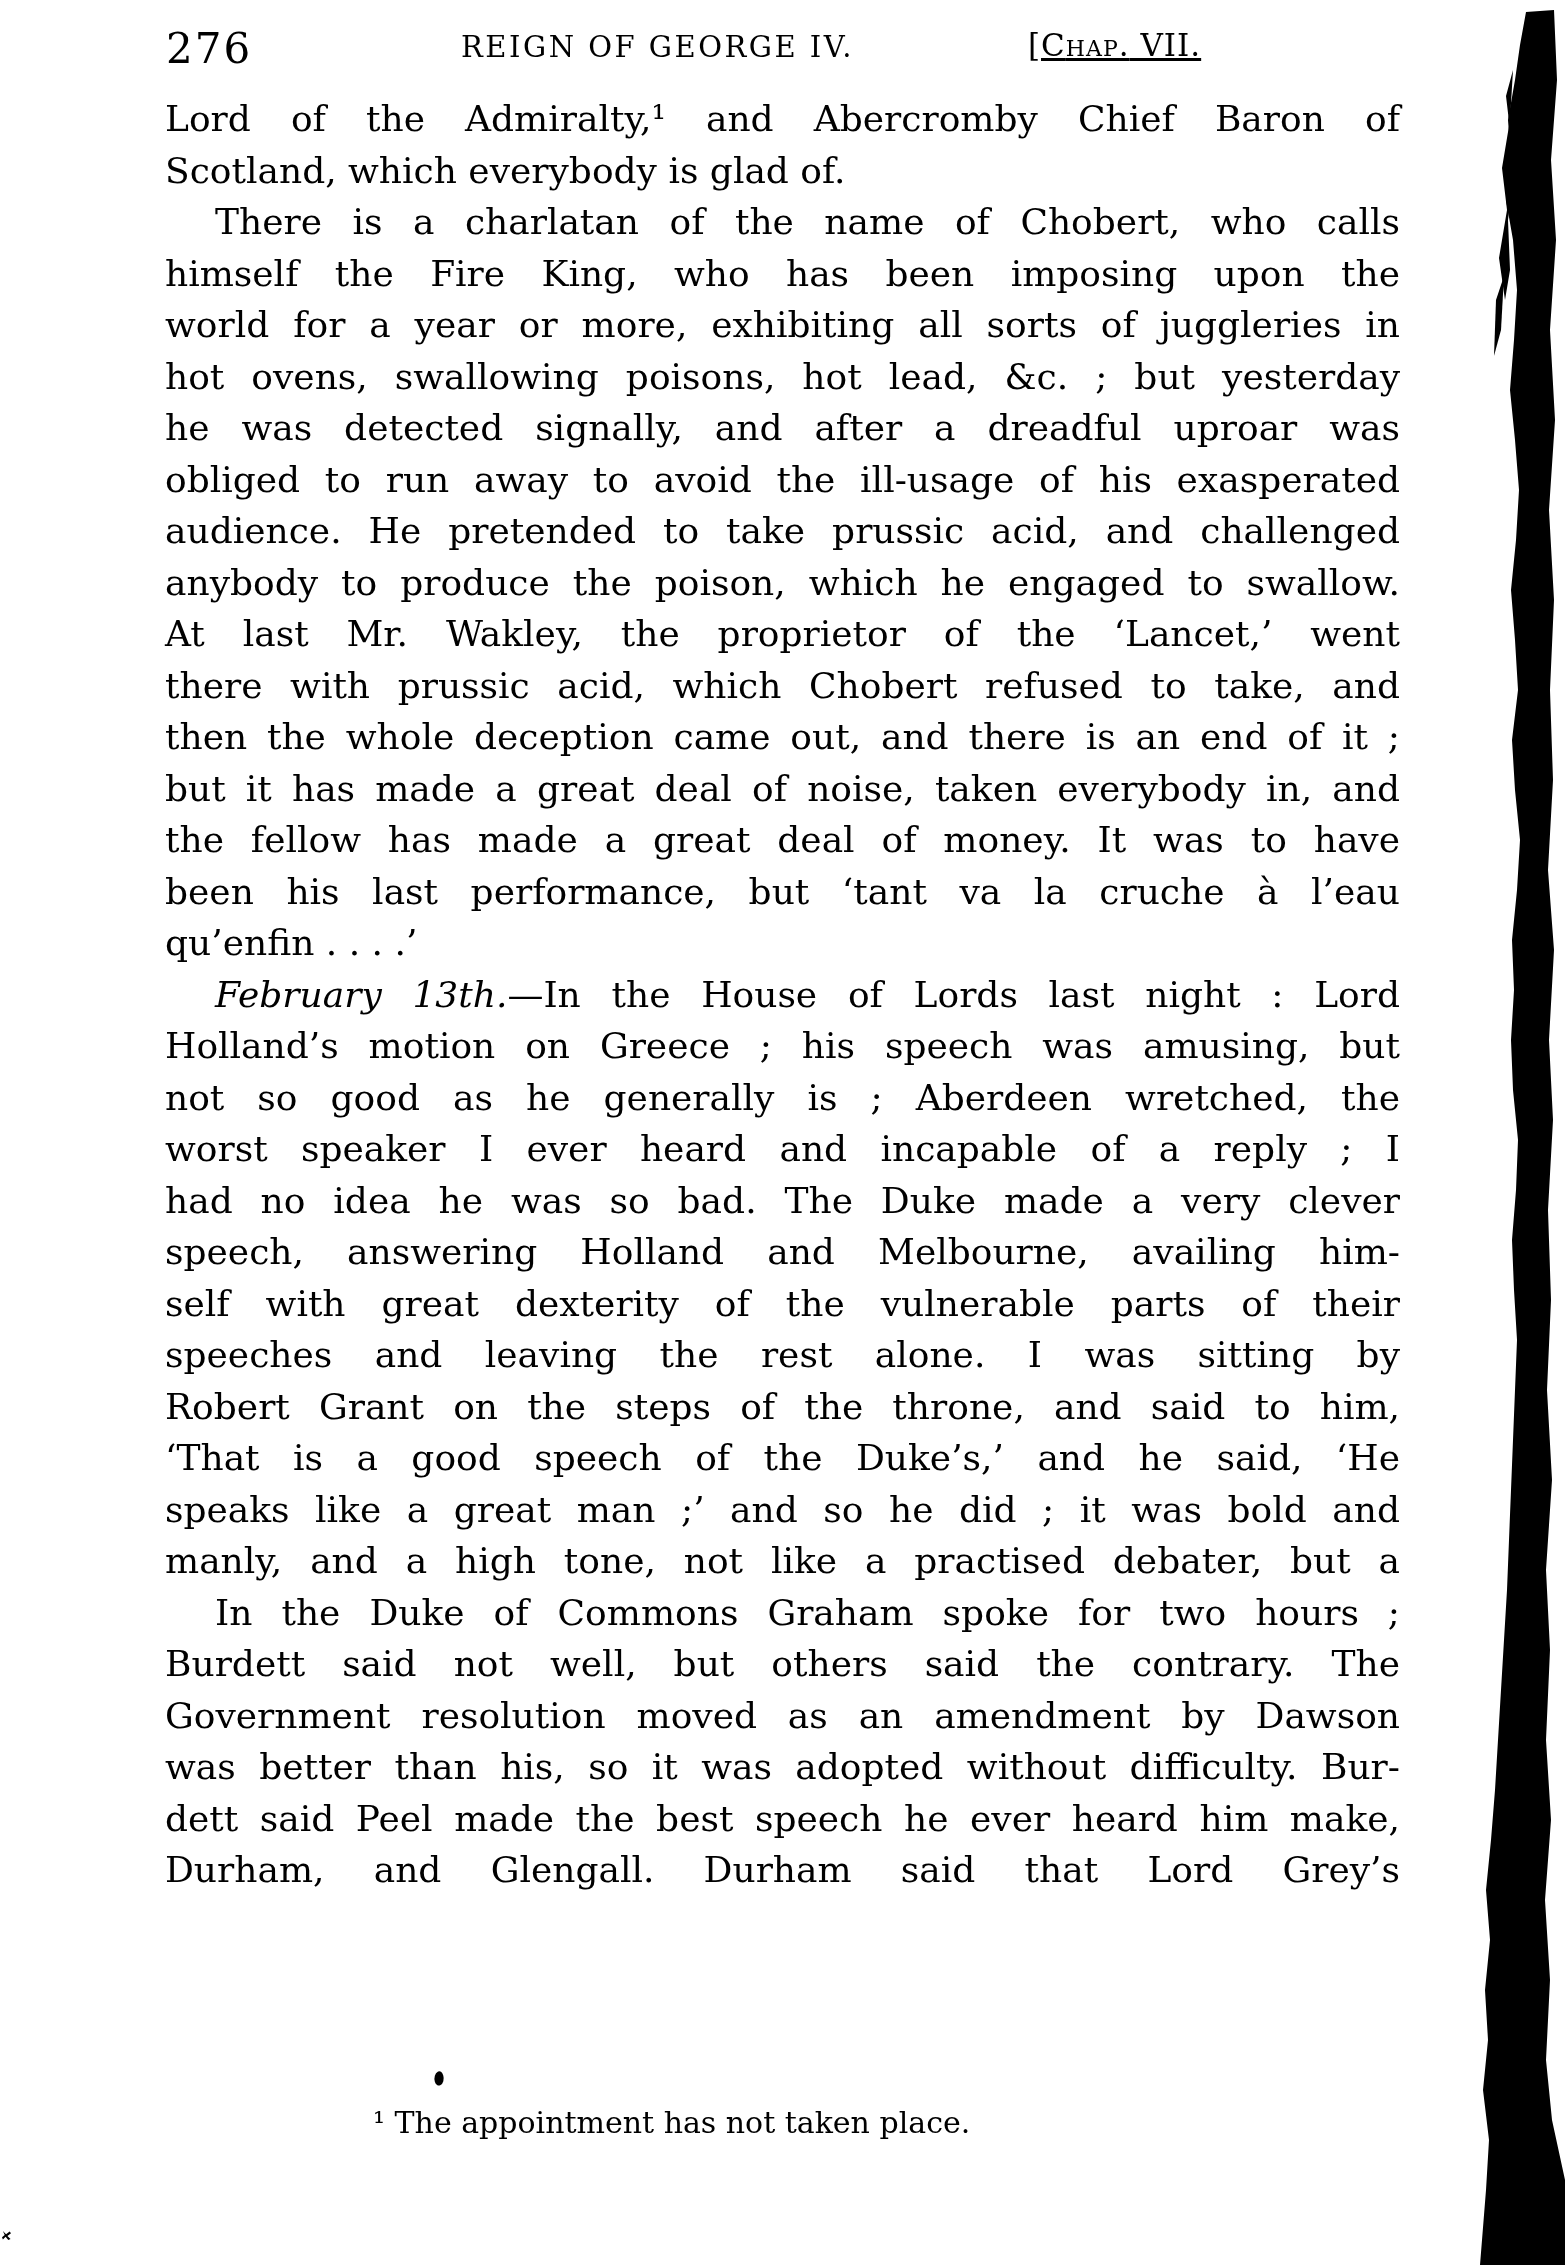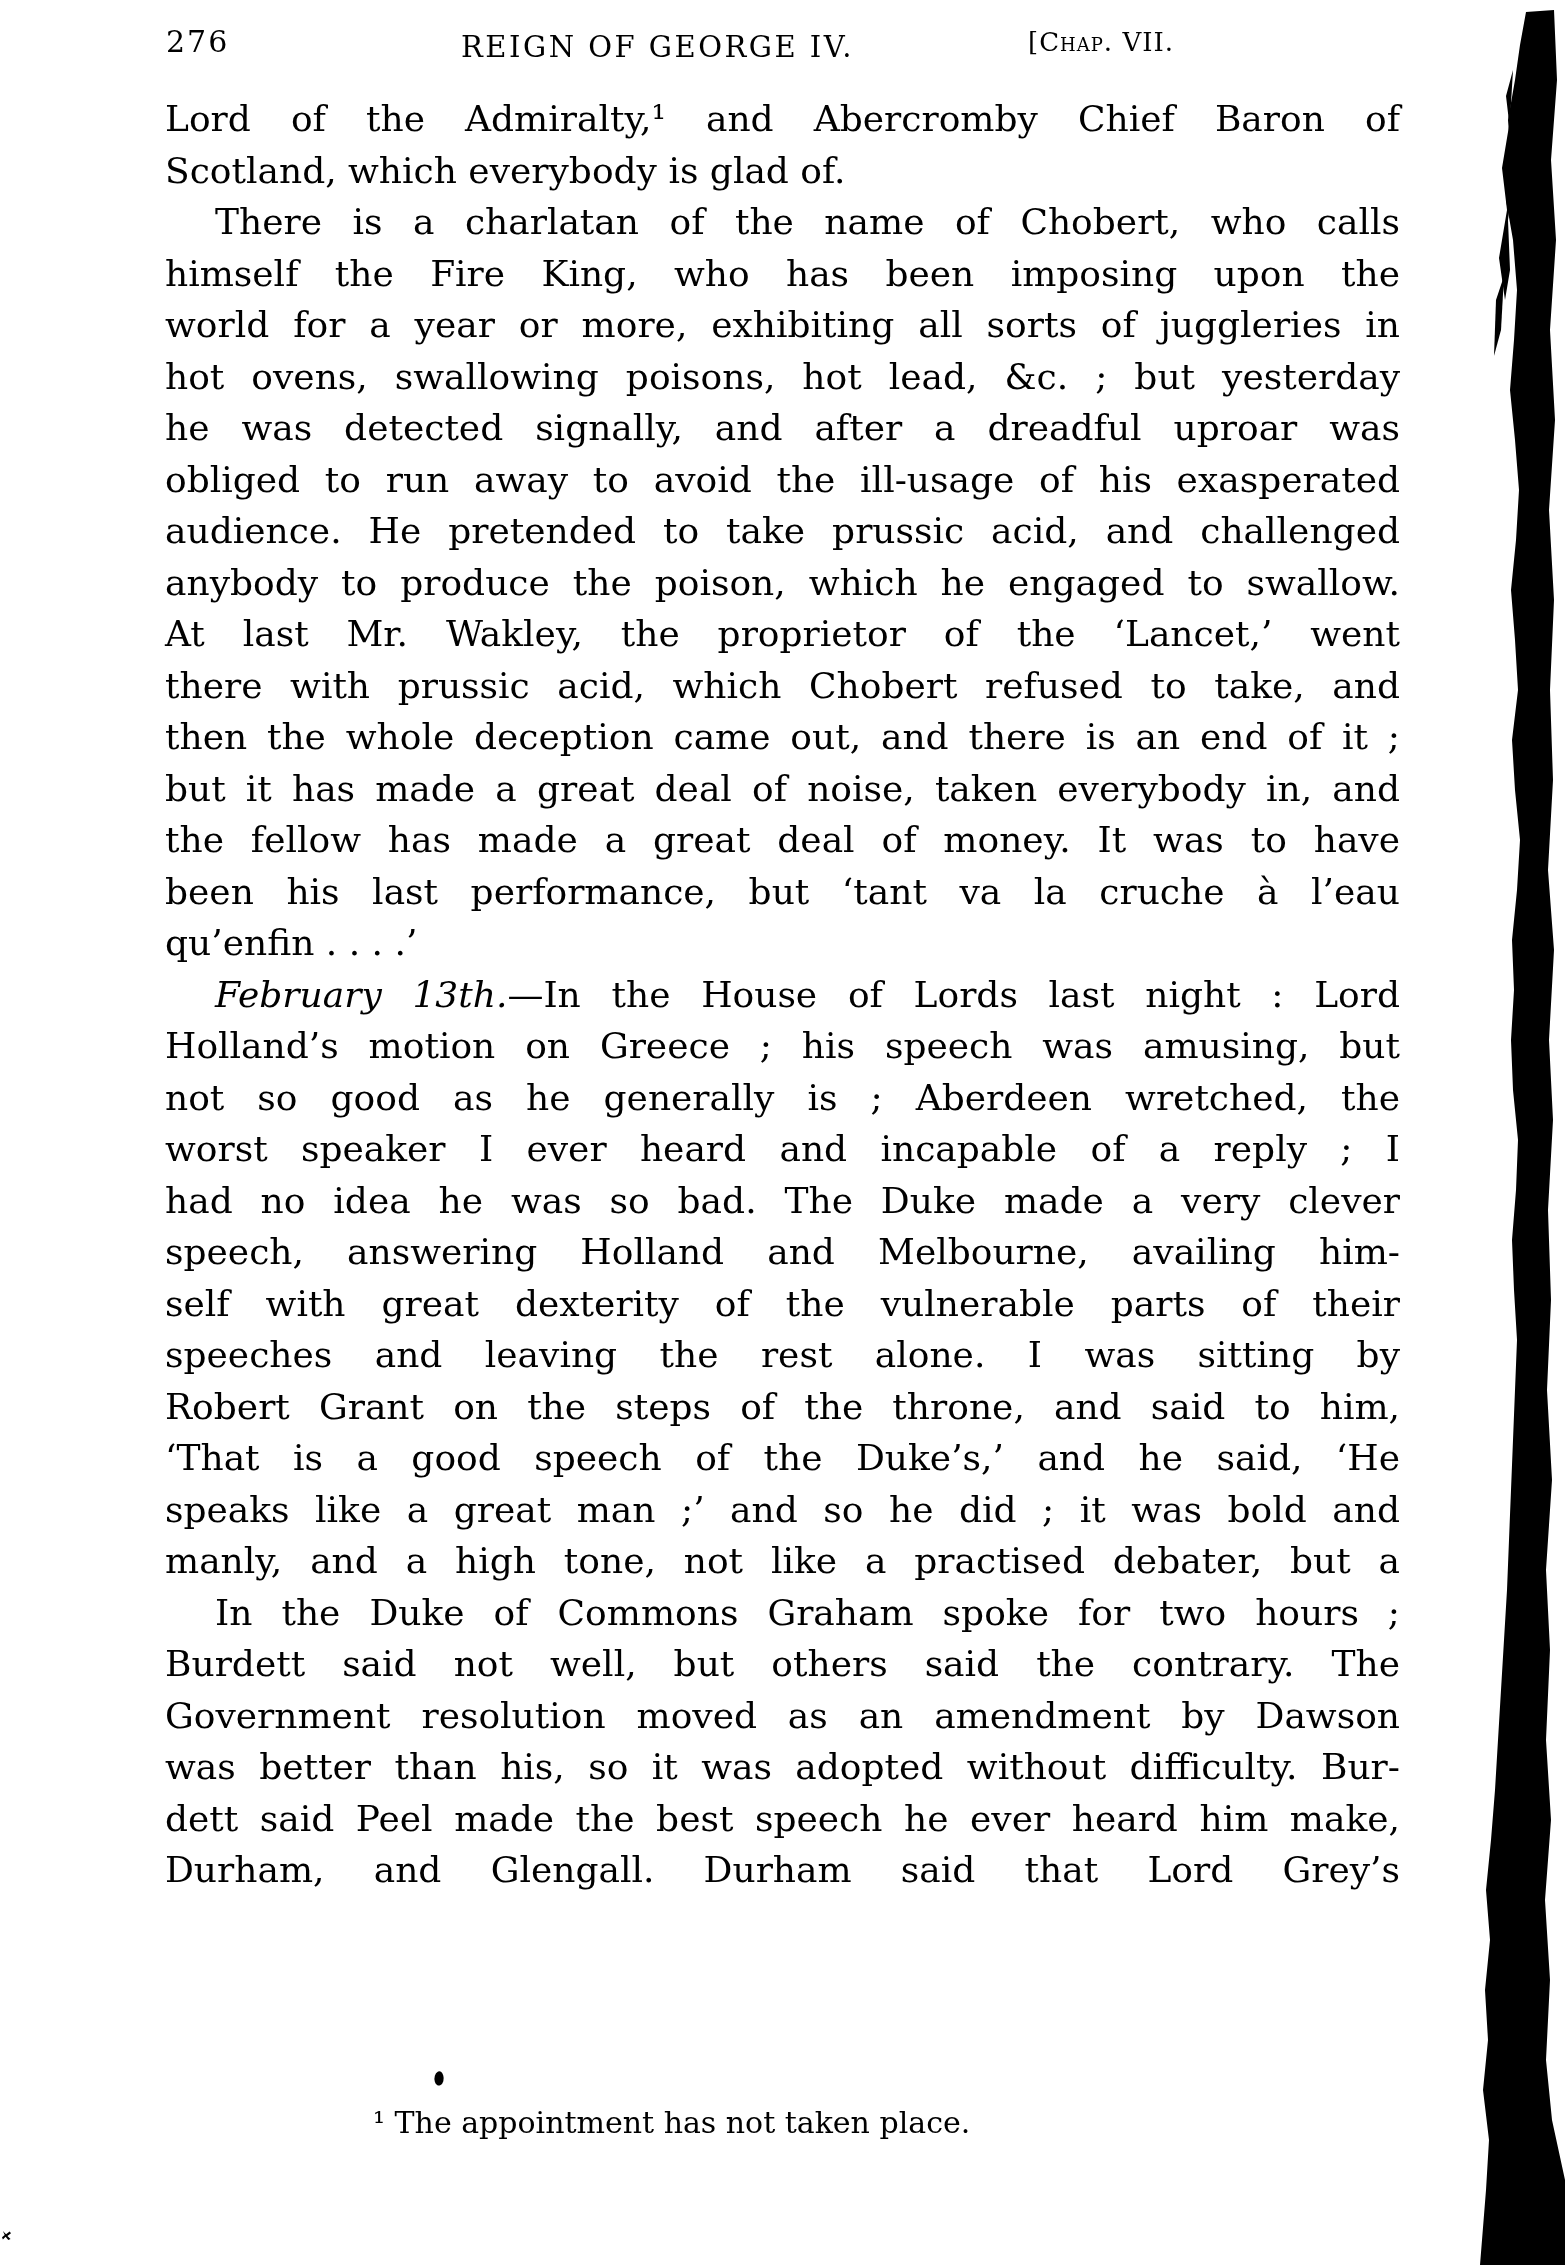--- a/index.html
+++ b/index.html
@@ -5,23 +5,23 @@
   html,body{margin:0;padding:0;background:#888;}
   .page{
     position:relative;
     width:1565px;height:2265px;
     background:#ffffff;
     overflow:hidden;
     font-family:"DejaVu Serif","Liberation Serif",serif;
     color:#000;
   }
   
-  .pagenum{position:absolute;left:166px;top:24px;font-size:30px;letter-spacing:2px;}
+  .pagenum{position:absolute;left:166px;top:24px;font-size:42px;letter-spacing:2px;}
   .runtitle{position:absolute;left:425px;top:30px;font-size:29px;letter-spacing:2.5px;white-space:nowrap;margin-left:36px;}
-  .chaphead{position:absolute;left:1028px;top:27px;font-size:26px;letter-spacing:1px;white-space:nowrap;}
+  .chaphead{position:absolute;left:1028px;top:27px;font-size:31px;letter-spacing:1px;white-space:nowrap;text-decoration:underline;}
   .sc{font-variant:small-caps;}
   
   .bodytext{
     position:absolute;left:165px;top:93px;width:1235px;
     font-size:36px;line-height:51.5px;
   }
   .ln{
     height:51.5px;
     text-align:justify;
     text-align-last:justify;

